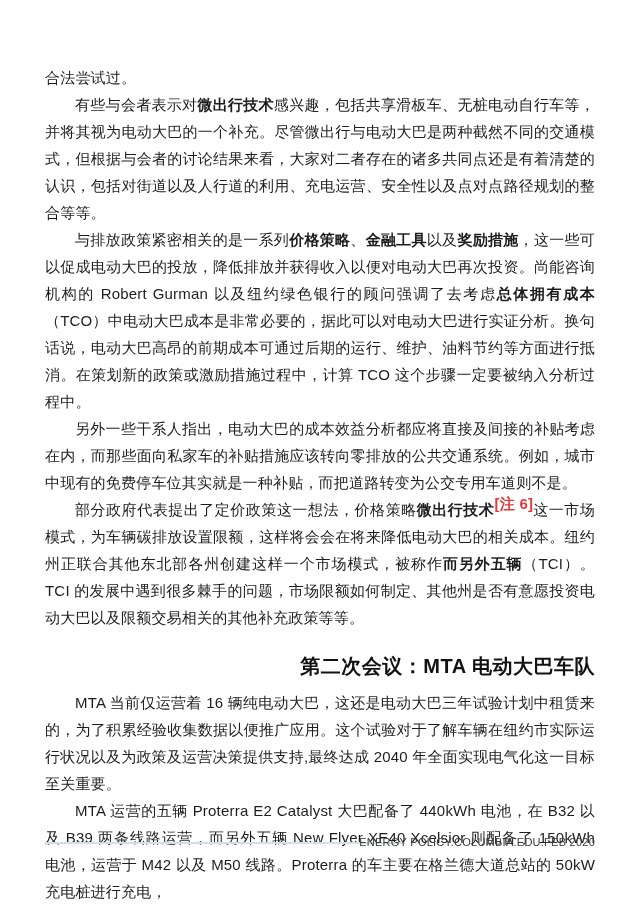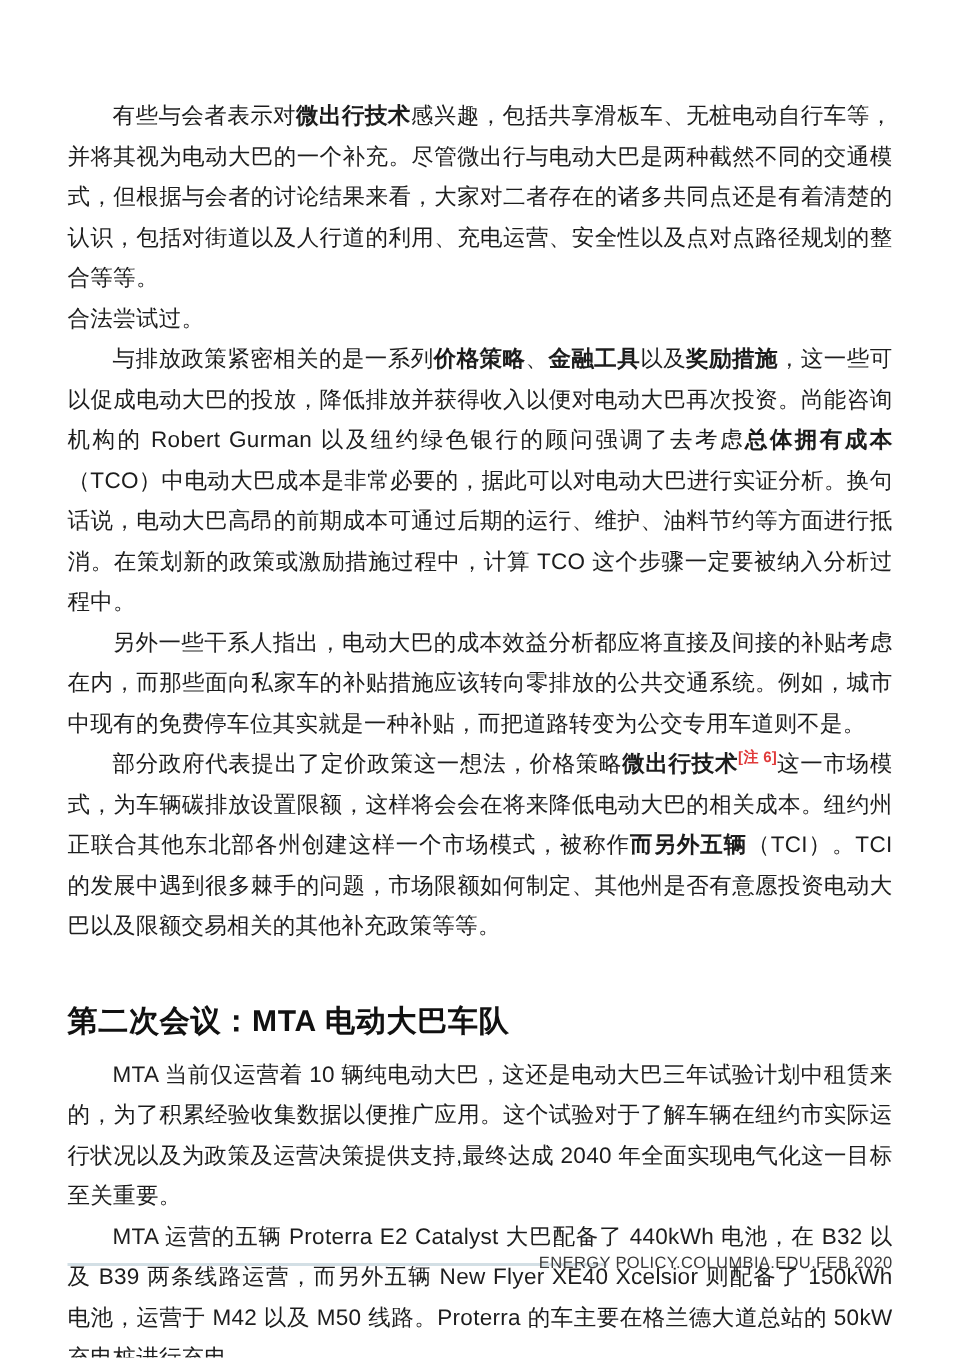--- a/index.html
+++ b/index.html
@@ -22,34 +22,35 @@
     line-height: 27px;
     text-align: justify;
     text-indent: 2em;
     color: #1d1d1d;
     letter-spacing: 0.2px;
   }
   p.para.no-indent { text-indent: 0; }
   .bold-run { font-weight: 700; }
   .note-ref {
     color: #e03a3a;
-    font-size: 10px;
+    font-size: 15px;
     font-weight: 700;
     vertical-align: super;
     line-height: 0;
     letter-spacing: 0;
     text-decoration: none;
     cursor: pointer;
   }
   h2.section-heading {
     font-size: 20px;
     font-weight: 700;
     color: #111111;
-    margin: 36px 0 9px 0;
+    margin: 22px 0 9px 0;
     letter-spacing: 0.5px;
+    text-align: right;
   }
   .footer {
     position: absolute;
     left: 45px;
     right: 45px;
     top: 836px;
     height: 14px;
   }
   .footer-rule {
     position: absolute;
@@ -68,34 +69,34 @@
     letter-spacing: 0.25px;
     white-space: nowrap;
     font-family: Liberation Sans, sans-serif;
   }
 </style>
 </head>
 <body>
 
 <div class="page">
 
+  <p class="para no-indent"><span>合法尝试过。</span></p>
+
   <p class="para"><span>有些与会者表示对</span><span class="bold-run">微出行技术</span><span>感兴趣，包括共享滑板车、无桩电动自行车等，并将其视为电动大巴的一个补充。尽管微出行与电动大巴是两种截然不同的交通模式，但根据与会者的讨论结果来看，大家对二者存在的诸多共同点还是有着清楚的认识，包括对街道以及人行道的利用、充电运营、安全性以及点对点路径规划的整合等等。</span></p>
-
-  <p class="para no-indent"><span>合法尝试过。</span></p>
 
   <p class="para"><span>与排放政策紧密相关的是一系列</span><span class="bold-run">价格策略</span><span>、</span><span class="bold-run">金融工具</span><span>以及</span><span class="bold-run">奖励措施</span><span>，这一些可以促成电动大巴的投放，降低排放并获得收入以便对电动大巴再次投资。尚能咨询机构的 Robert Gurman 以及纽约绿色银行的顾问强调了去考虑</span><span class="bold-run">总体拥有成本</span><span>（TCO）中电动大巴成本是非常必要的，据此可以对电动大巴进行实证分析。换句话说，电动大巴高昂的前期成本可通过后期的运行、维护、油料节约等方面进行抵消。在策划新的政策或激励措施过程中，计算 TCO 这个步骤一定要被纳入分析过程中。</span></p>
 
   <p class="para"><span>另外一些干系人指出，电动大巴的成本效益分析都应将直接及间接的补贴考虑在内，而那些面向私家车的补贴措施应该转向零排放的公共交通系统。例如，城市中现有的免费停车位其实就是一种补贴，而把道路转变为公交专用车道则不是。</span></p>
 
   <p class="para"><span>部分政府代表提出了定价政策这一想法，价格策略</span><span class="bold-run">微出行技术</span><span class="note-ref">[注 6]</span><span>这一市场模式，为车辆碳排放设置限额，这样将会会在将来降低电动大巴的相关成本。纽约州正联合其他东北部各州创建这样一个市场模式，被称作</span><span class="bold-run">而另外五辆</span><span>（TCI）。TCI 的发展中遇到很多棘手的问题，市场限额如何制定、其他州是否有意愿投资电动大巴以及限额交易相关的其他补充政策等等。</span></p>
 
 
   <h2 class="section-heading">第二次会议：MTA 电动大巴车队</h2>
 
-  <p class="para"><span>MTA 当前仅运营着 10 辆纯电动大巴，这还是电动大巴三年试验计划中租赁来的，为了积累经验收集数据以便推广应用。这个试验对于了解车辆在纽约市实际运行状况以及为政策及运营决策提供支持,最终达成 2040 年全面实现电气化这一目标至关重要。</span></p>
+  <p class="para"><span>MTA 当前仅运营着 16 辆纯电动大巴，这还是电动大巴三年试验计划中租赁来的，为了积累经验收集数据以便推广应用。这个试验对于了解车辆在纽约市实际运行状况以及为政策及运营决策提供支持,最终达成 2040 年全面实现电气化这一目标至关重要。</span></p>
 
   <p class="para"><span>MTA 运营的五辆 Proterra E2 Catalyst 大巴配备了 440kWh 电池，在 B32 以及 B39 两条线路运营，而另外五辆 New Flyer XE40 Xcelsior 则配备了 150kWh 电池，运营于 M42 以及 M50 线路。Proterra 的车主要在格兰德大道总站的 50kW 充电桩进行充电，</span></p>
 
 </div>
 
 <div class="footer">
   <div class="footer-rule"></div>
   <div class="footer-text">ENERGY POLICY.COLUMBIA.EDU.FEB 2020</div>
 </div>
 

